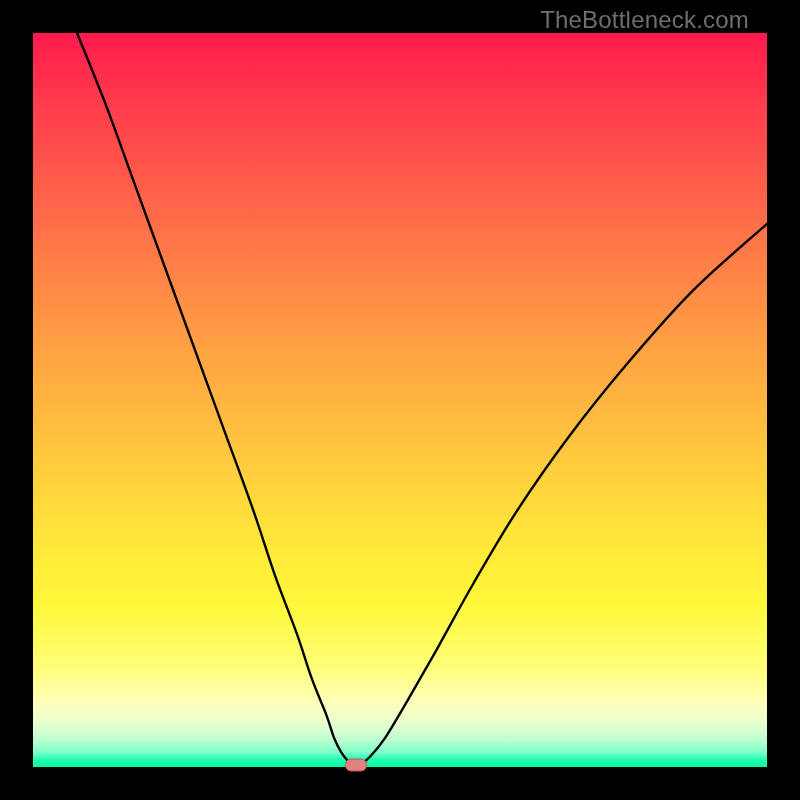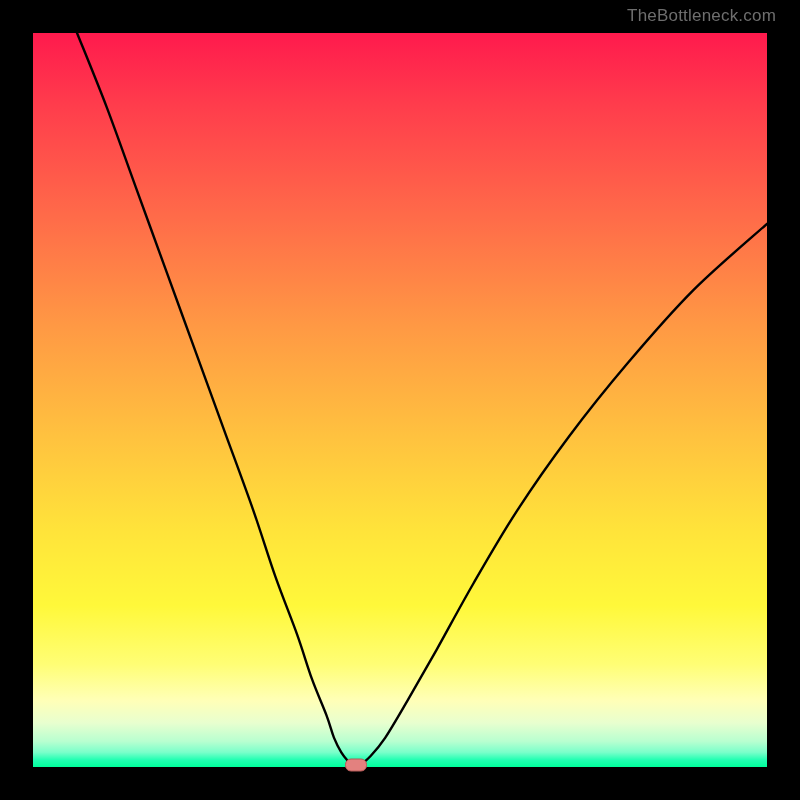--- a/index.html
+++ b/index.html
@@ -38,23 +38,23 @@
       #e8ffcf 94%,
       #b8ffd0 96.5%,
       #7affca 98%,
       #24ffb3 99%,
       #00ff9c 100%
     );
   }
   .watermark {
     position: absolute;
     top: 6px;
-    right: 24px;
+    right: 51px;
     color: #6e6e6e;
-    font-size: 17px;
+    font-size: 24px;
     font-weight: 500;
     z-index: 20;
     letter-spacing: 0.2px;
   }
   svg.curve {
     position: absolute;
     left: 0;
     top: 0;
     width: 734px;
     height: 734px;

